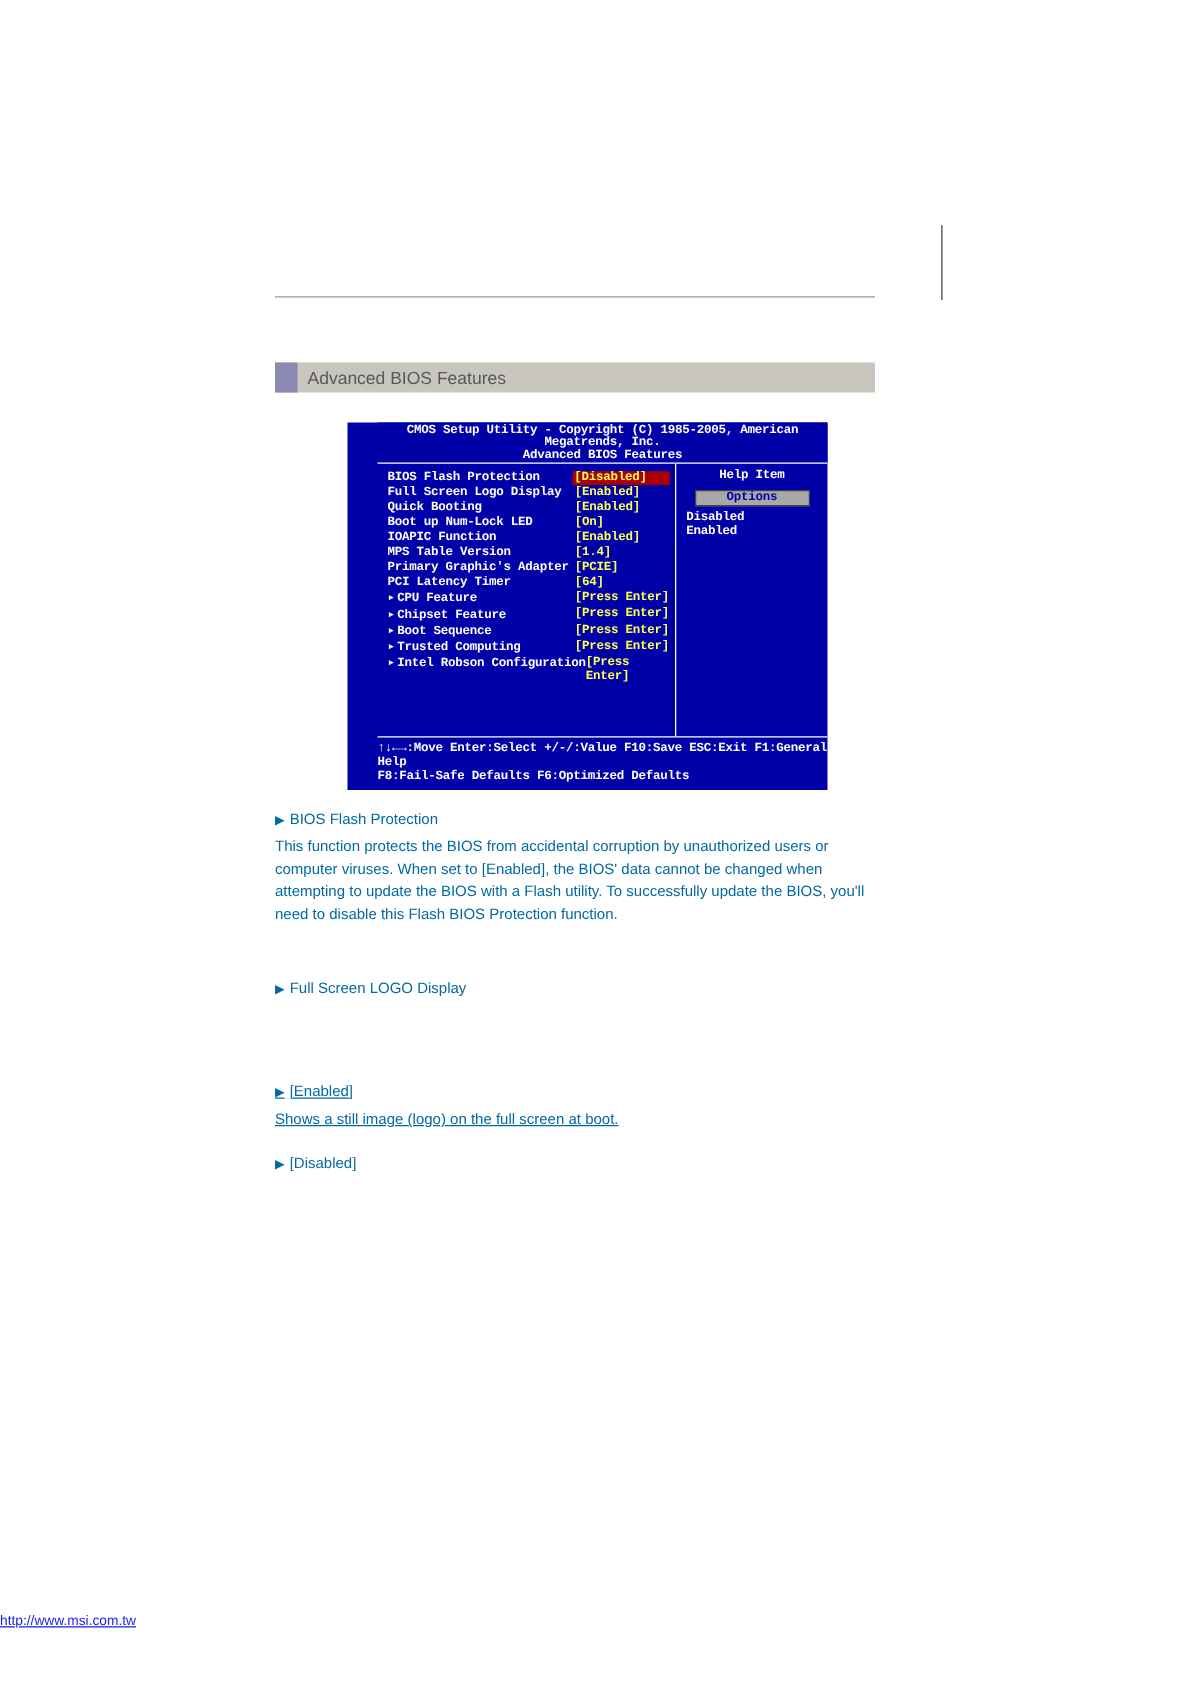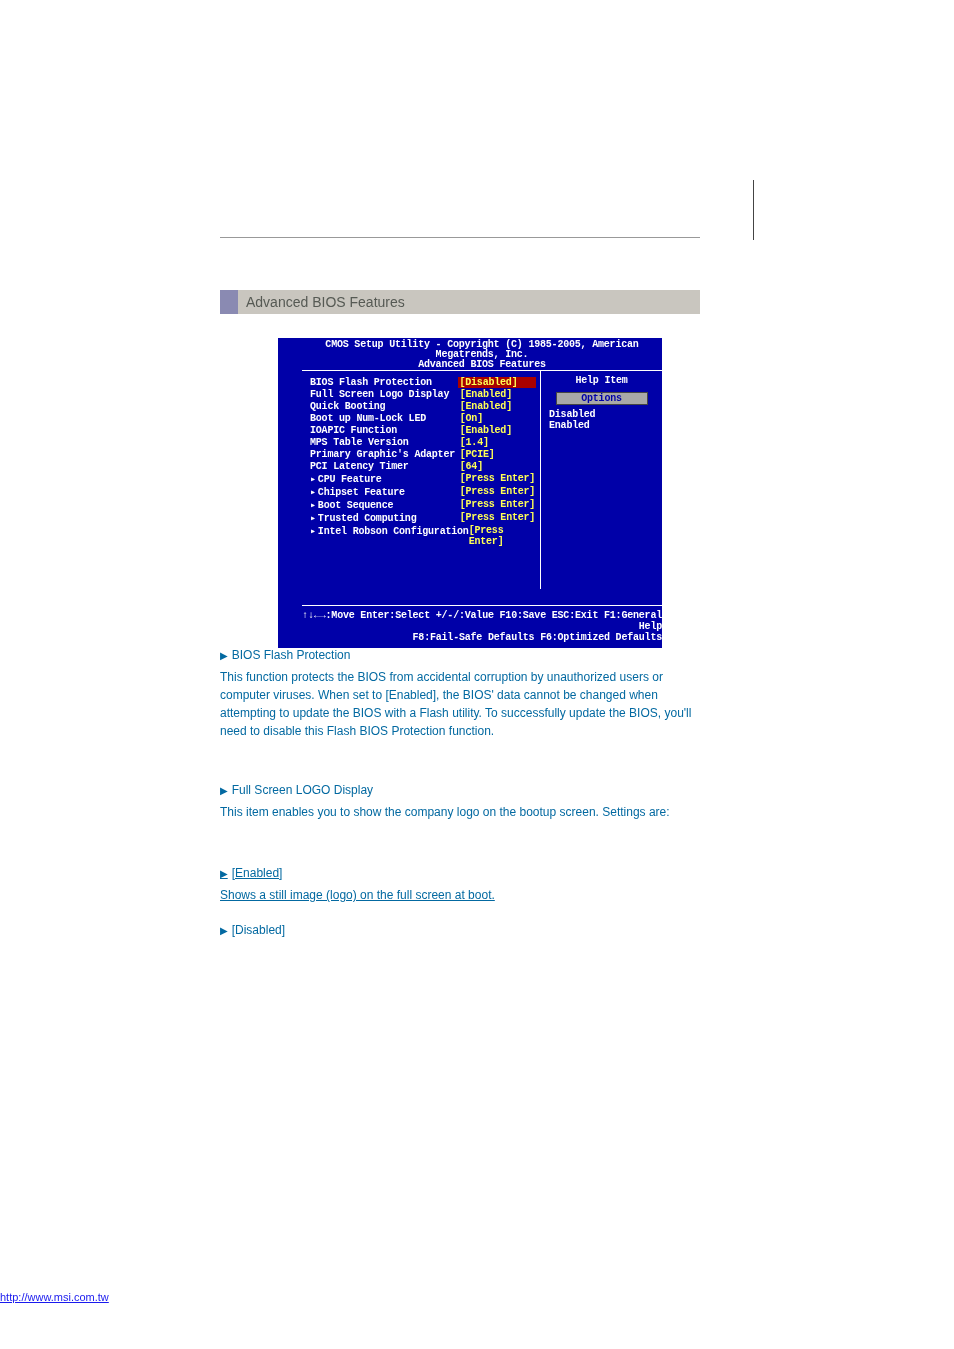--- a/index.html
+++ b/index.html
@@ -92,24 +92,23 @@
       background: #a8a8a8;
       color: #0000a8;
       text-align: center;
       width: 92px;
       margin: -2px auto 4px;
       border: 1px solid #444;
       font-weight: bold;
     }
     .bios-footer {
       border-top: 1px solid #fff;
-      text-align: right;
+      text-align: left;
       padding: 4px 0 5px;
       line-height: 11px;
-      margin-top: 16px;
     }
     .body-text {
       position: absolute;
       left: 220px;
       width: 490px;
       font-size: 12px;
       line-height: 1.5;
       color: #0369a1;
     }
     .item-head {
@@ -214,21 +213,20 @@
   </div>
 </div>
 
 <div class="body-text" style="top: 646px;">
   <div class="item-head"><span class="arrow">▶</span><span>BIOS Flash Protection</span></div>
   <div>This function protects the BIOS from accidental corruption by unauthorized users or computer viruses. When set to [Enabled], the BIOS' data cannot be changed when attempting to update the BIOS with a Flash utility. To successfully update the BIOS, you'll need to disable this Flash BIOS Protection function.</div>
 </div>
 
 <div class="body-text" style="top: 781px;">
   <div class="item-head"><span class="arrow">▶</span><span>Full Screen LOGO Display</span></div>
-  <div>This item enables you to show the company logo on the bootup screen. Settings are:</div>
 </div>
 
 <div class="body-text" style="top: 864px; text-decoration: underline;">
   <div class="item-head"><span class="arrow">▶</span><span>[Enabled]</span></div>
   <div>Shows a still image (logo) on the full screen at boot.</div>
 </div>
 
 <div class="body-text" style="top: 921px;">
   <div class="item-head"><span class="arrow">▶</span><span>[Disabled]</span></div>
 </div>

